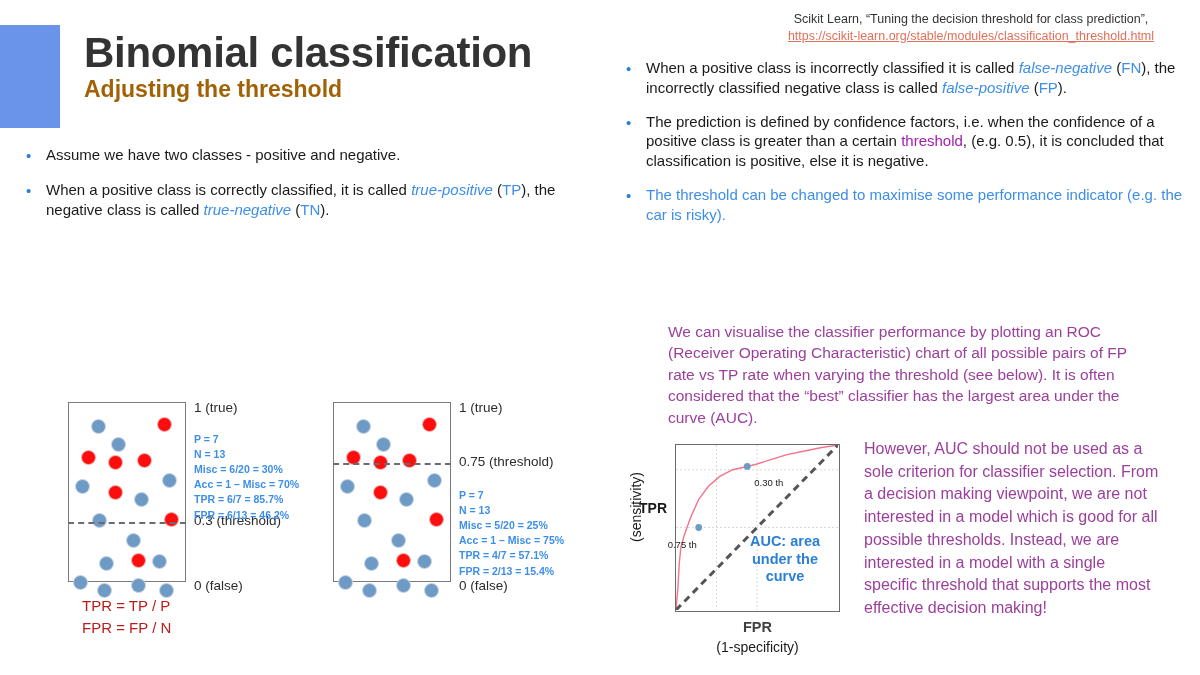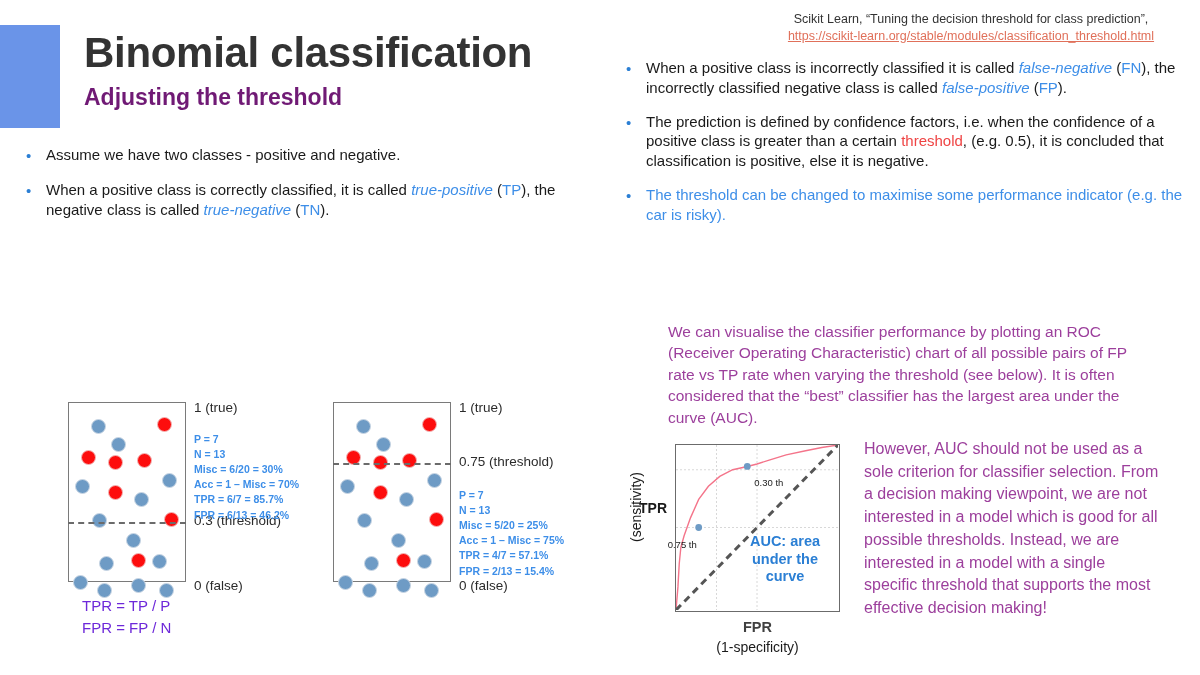--- a/index.html
+++ b/index.html
@@ -18,22 +18,22 @@
     background:#6a94e8;
   }
 
   
   .title-block{position:absolute;left:84px;top:30px;width:560px;}
   .slide-title{
     font-size:42px;font-weight:bold;color:#333333;
     letter-spacing:-0.3px;line-height:1.08;margin:0;
   }
   .slide-subtitle{
-    font-size:23px;font-weight:bold;color:#701a75;
-    margin:10px 0 0 0;line-height:1.1;
+    font-size:23px;font-weight:bold;color:#a16207;
+    margin:2px 0 0 0;line-height:1.1;
   }
 
   
   .citation{
     position:absolute;right:14px;top:11px;width:430px;text-align:center;
     font-size:12.5px;line-height:1.35;color:#333333;
   }
   .citation .url{color:#e0705a;display:block;}
 
   
@@ -45,21 +45,21 @@
   .bullet .dot{
     flex:0 0 auto;width:20px;color:#2b7fd4;font-size:15px;line-height:1.32;
     padding-top:1px;
   }
   .bullet .btext{
     flex:1 1 auto;font-size:15px;line-height:1.32;color:#1a1a1a;
   }
   .bullet .btext.blue{color:#3d8ee8;}
   .term{color:#3d8ee8;font-style:italic;}
   .abbr{color:#3d8ee8;font-style:normal;}
-  .thr{color:#ef4444;font-style:normal;}
+  .thr{color:#a21caf;font-style:normal;}
 
   #left-bullets{left:26px;top:145px;width:580px;}
   #right-bullets{left:626px;top:58px;width:558px;}
 
   
   .note{
     position:absolute;color:#9c3f9c;font-size:15.5px;line-height:1.38;
   }
   #note-left{left:68px;top:289px;width:490px;}
   #note-left .tail{color:#5b2d8e;}
@@ -81,21 +81,21 @@
     position:absolute;border-top:2px dashed #6b6b6b;
   }
   .dlabel{
     position:absolute;font-size:13.5px;color:#2b2b2b;white-space:nowrap;
   }
   .stats{
     position:absolute;font-size:10.5px;font-weight:bold;color:#3d8ee8;
     line-height:1.44;white-space:nowrap;
   }
   .formula{
-    position:absolute;font-size:15px;color:#6d28d9;line-height:1.45;
+    position:absolute;font-size:15px;color:#b91c1c;line-height:1.45;
     white-space:pre;
   }
 
   
   #roc-wrap{position:absolute;left:605px;top:437px;width:265px;height:230px;}
   .roc-frame{
     position:absolute;left:70px;top:7px;width:165px;height:168px;
     border:1.5px solid #6b6b6b;box-sizing:border-box;background:#fff;
   }
   .axis-tpr{

